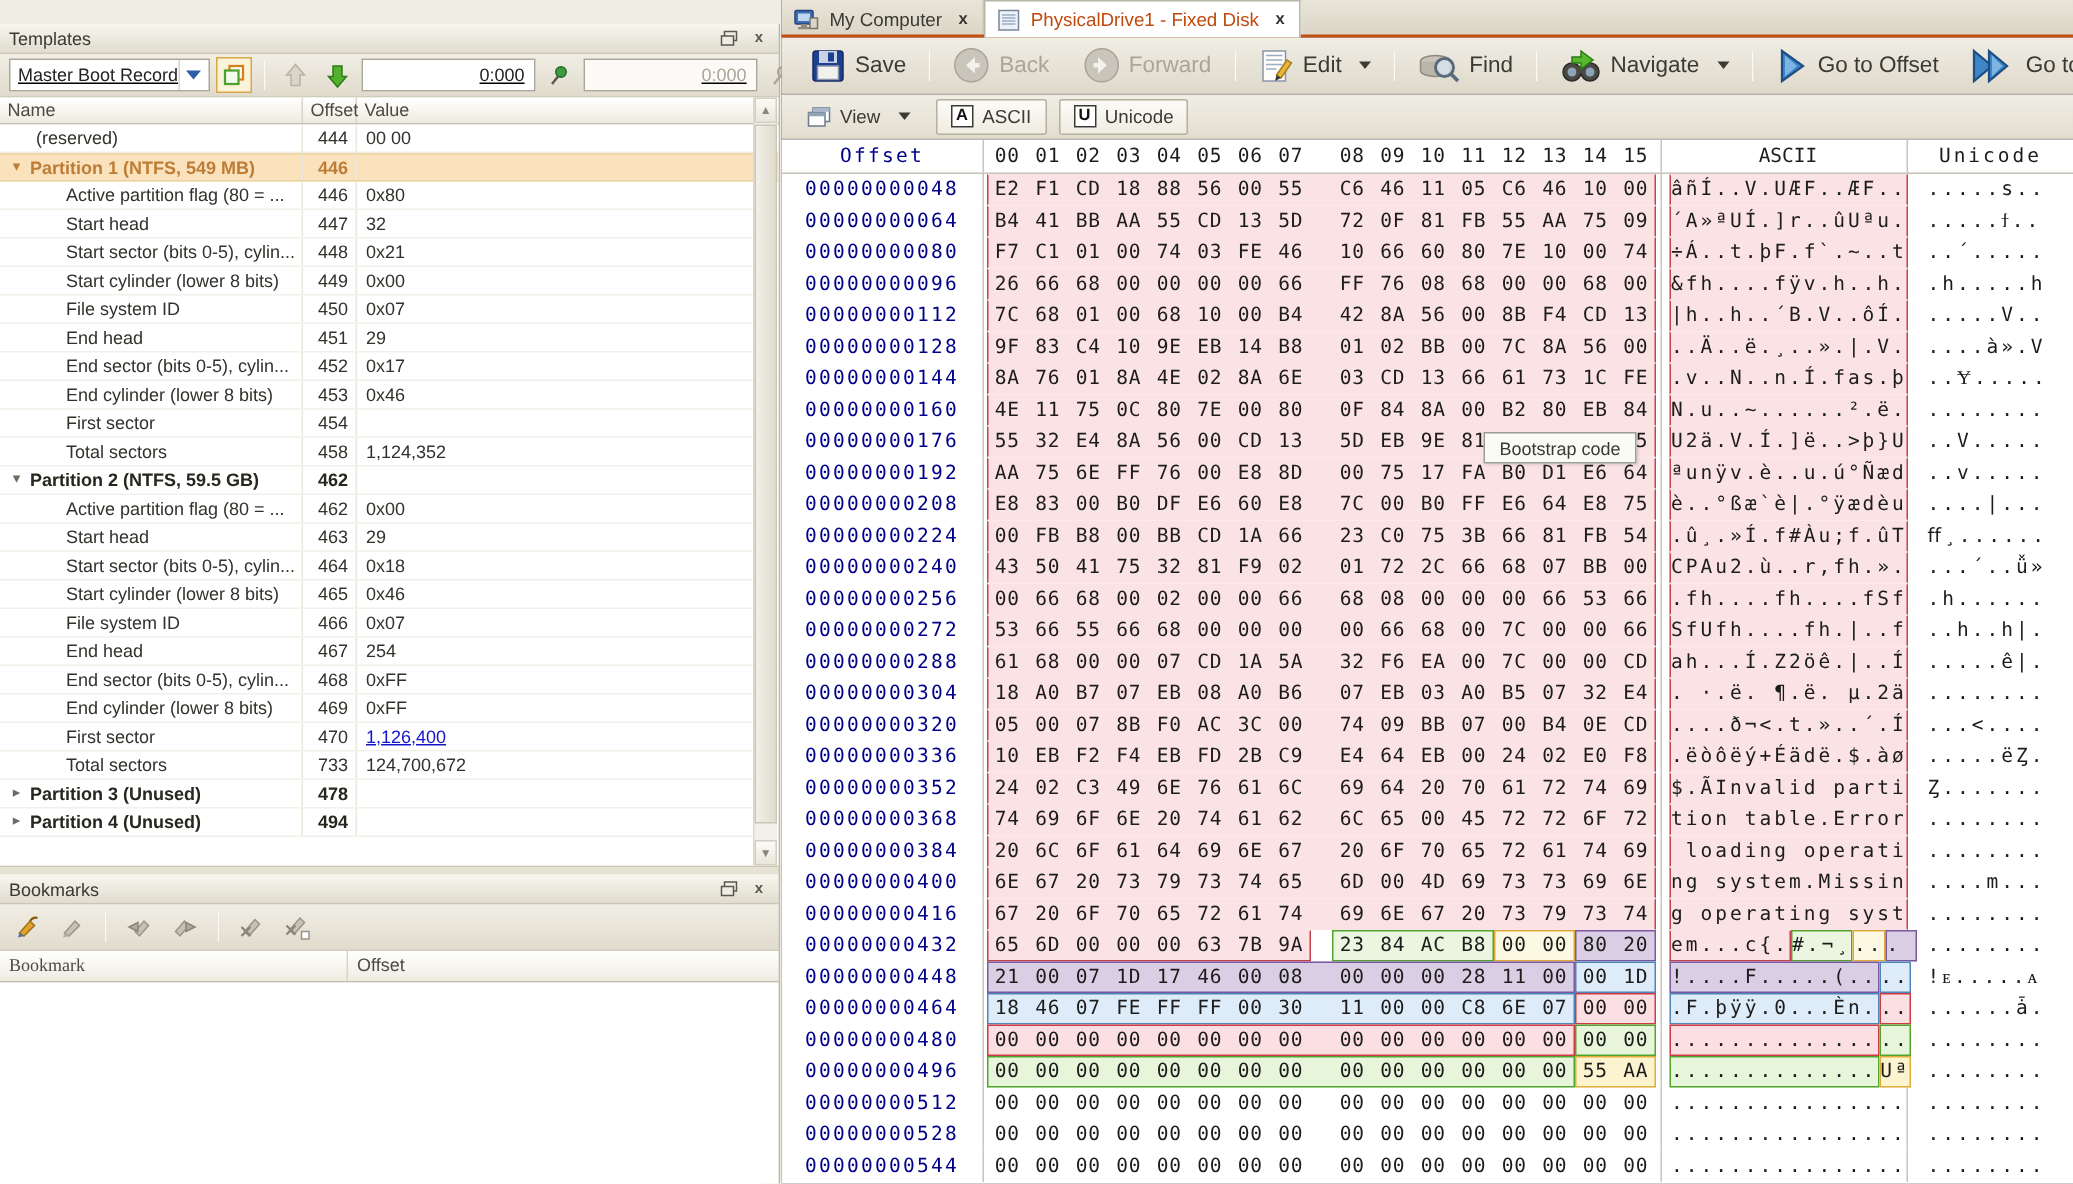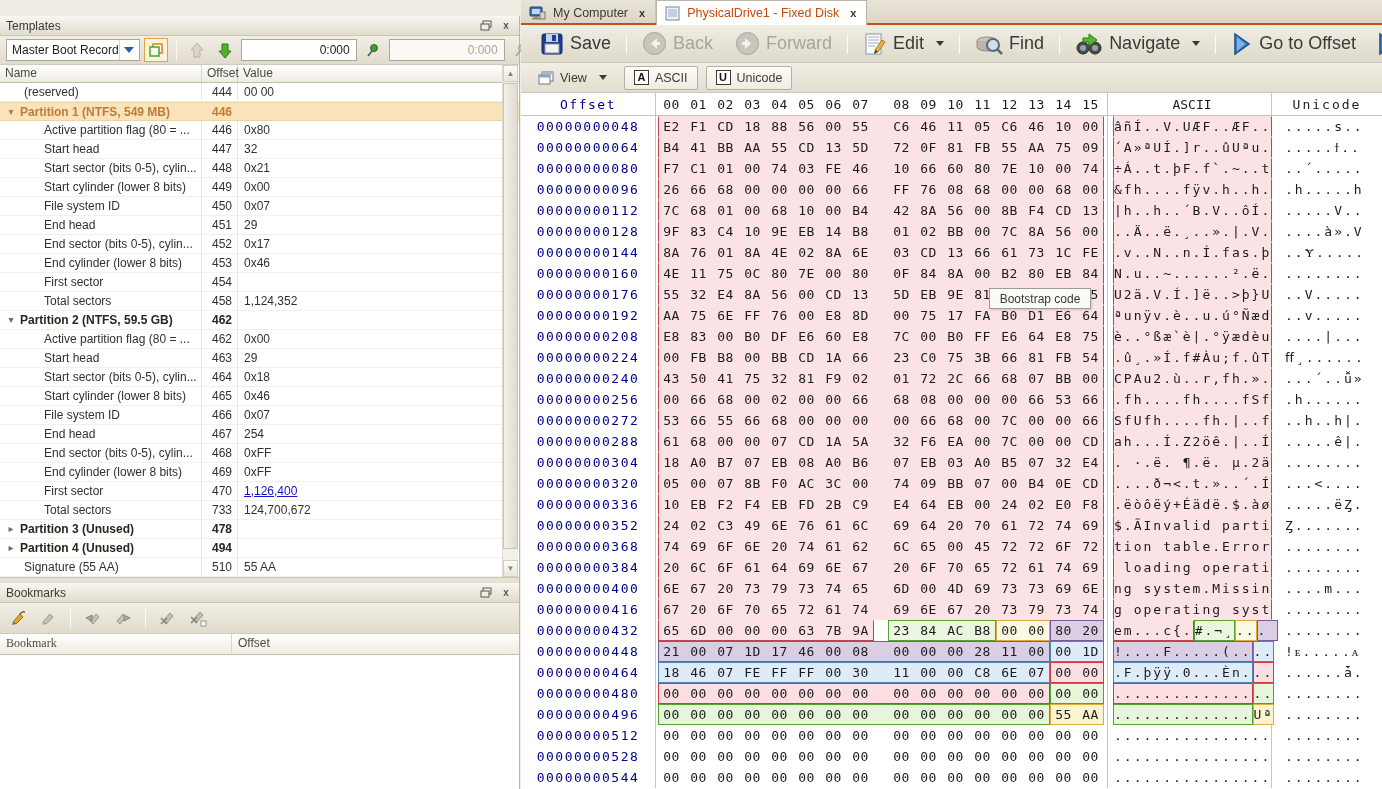--- a/index.html
+++ b/index.html
@@ -7,21 +7,21 @@
     font-family:"Liberation Sans", sans-serif; background:#EFEDE4; }
   #app { position:relative; width:1382px; height:789px; }
 
   
   #left { position:absolute; left:0; top:16px; width:520px; height:789px; background:#EFEDE4; border-right:1px solid #B9B5A7;}
   .ptitle { height:20px; background:linear-gradient(#F8F6EF,#E0DCCE); border-bottom:1px solid #C9C5B7;
     display:flex; align-items:center; padding:0 6px; font-size:12px; color:#3A3A35; }
   .ptitle .sp { flex:1; }
   .wicon { width:14px; height:12px; margin-left:6px; color:#5B584F; font-size:10px; line-height:12px; text-align:center; cursor:default;}
   .ttoolbar { height:29px; background:linear-gradient(#F1EEE5,#E0DBCC); border-bottom:1px solid #CFCBBD;
-    display:flex; align-items:center; padding:0 6px; gap:4px; }
+    display:flex; align-items:center; padding:0 6px; gap:4px;text-decoration:underline; }
   .combo { width:146px; height:22px; background:#fff; border:1px solid #ABA79B; display:flex; align-items:center; font-size:12px; color:#222; }
   .combo .cv { flex:1; padding-left:5px; white-space:nowrap; overflow:hidden;}
   .combo .cbtn { width:20px; height:20px; display:flex; align-items:center; justify-content:center; border-left:1px solid #D8D4C8;}
   .tri-dn { width:0; height:0; border-left:5px solid transparent; border-right:5px solid transparent; border-top:6px solid #2B5EA7; }
   .tbtn { height:24px; min-width:24px; display:flex; align-items:center; justify-content:center; border:1px solid transparent; }
   .tbtn.toggled { background:#FBF3D9; border-color:#D8A847; }
   .vdiv { width:1px; height:20px; background:#C6C2B4; border-right:1px solid #FBFAF5; margin:0 4px; }
   .numin { height:22px; border:1px solid #ABA79B; background:#fff; font-size:12px; text-align:right; padding:0 6px;
     font-family:"Liberation Sans",sans-serif; color:#222; width:116px;}
   .numin.dis { color:#A9A598; background:#FBFAF6; }
@@ -61,21 +61,21 @@
 
   
   #right { position:absolute; left:521px; top:0; width:1034px; height:789px; background:#0f172a;}
   .tabbar { height:25px; background:linear-gradient(#E8E4D7,#DAD5C6); position:relative; display:flex; }
   .tabbar::after{ content:""; position:absolute; left:0; right:0; bottom:0; height:2px; background:#C44F12;}
   .tab { display:flex; align-items:center; gap:7px; padding:0 10px 0 8px; font-size:12.5px; color:#3B3A34; border-right:1px solid #C9C5B7; cursor:default;}
   .tab.active { background:#FFFFFF; color:#C04A0E; border:1px solid #B9B5A7; border-bottom:none; z-index:2;}
   .tabx { font-size:11px; font-weight:bold; color:#33322C; margin-left:4px; cursor:pointer;}
   .mtoolbar { height:38px; background:linear-gradient(#F0EDE4,#DED9CA); border-bottom:1px solid #CDC9BB;
     display:flex; align-items:center; padding:0 8px; }
-  .mbtn { height:32px; display:flex; align-items:center; gap:6px; padding:0 10px; font-size:18px; color:#3B3A34; cursor:pointer; border:1px solid transparent; border-radius:2px;}
+  .mbtn { height:32px; display:flex; align-items:center; gap:6px; padding:0 10px; font-size:15px; color:#3B3A34; cursor:pointer; border:1px solid transparent; border-radius:2px;}
   .mbtn.dis { color:#A9A598; cursor:default;}
   .caret { width:0; height:0; border-left:4px solid transparent; border-right:4px solid transparent; border-top:5px solid #3B3A34; margin-left:6px;}
   .vtoolbar { height:30px; background:linear-gradient(#F1EEE5,#E2DDCF); border-bottom:1px solid #CDC9BB; display:flex; align-items:center; padding:0 8px; gap:8px;}
   .vbtn { height:24px; display:flex; align-items:center; gap:6px; padding:0 9px; font-size:12.5px; color:#3B3A34; cursor:pointer;}
   .vbtn.pressed { background:linear-gradient(#FCFBF7,#EFECE1); border:1px solid #B6B2A2; border-radius:2px;}
   .lbx { width:15px; height:15px; border:1px solid #3A3A35; background:#fff; font-weight:bold; font-size:11px; line-height:13px; text-align:center; color:#111;}
 
   
   #hex { position:absolute; left:0; top:93px; width:861px; height:696px; background:#fff; font-family:"DejaVu Sans Mono", monospace; }
   .hxrow { display:flex; height:21px; line-height:21px; }
@@ -341,27 +341,20 @@
           <div class="tc-val"></div>
         </div>
         <div class="trow bold">
           <div class="tc-name ind0">
             <span class="arrow">▸</span>
             <span class="nm">Partition 4 (Unused)</span>
           </div>
           <div class="tc-off">494</div>
           <div class="tc-val"></div>
         </div>
-        <div class="trow normal">
-          <div class="tc-name ind1">
-            <span class="nm">Signature (55 AA)</span>
-          </div>
-          <div class="tc-off">510</div>
-          <div class="tc-val">55 AA</div>
-        </div>
       </div>
 
     <div class="sbar">
       <div class="sbtn" style="top:0;">▲</div>
       <div class="sthumb"></div>
       <div class="sbtn" style="bottom:0;">▼</div>
     </div>
 
     <div class="gap6"></div>
 

